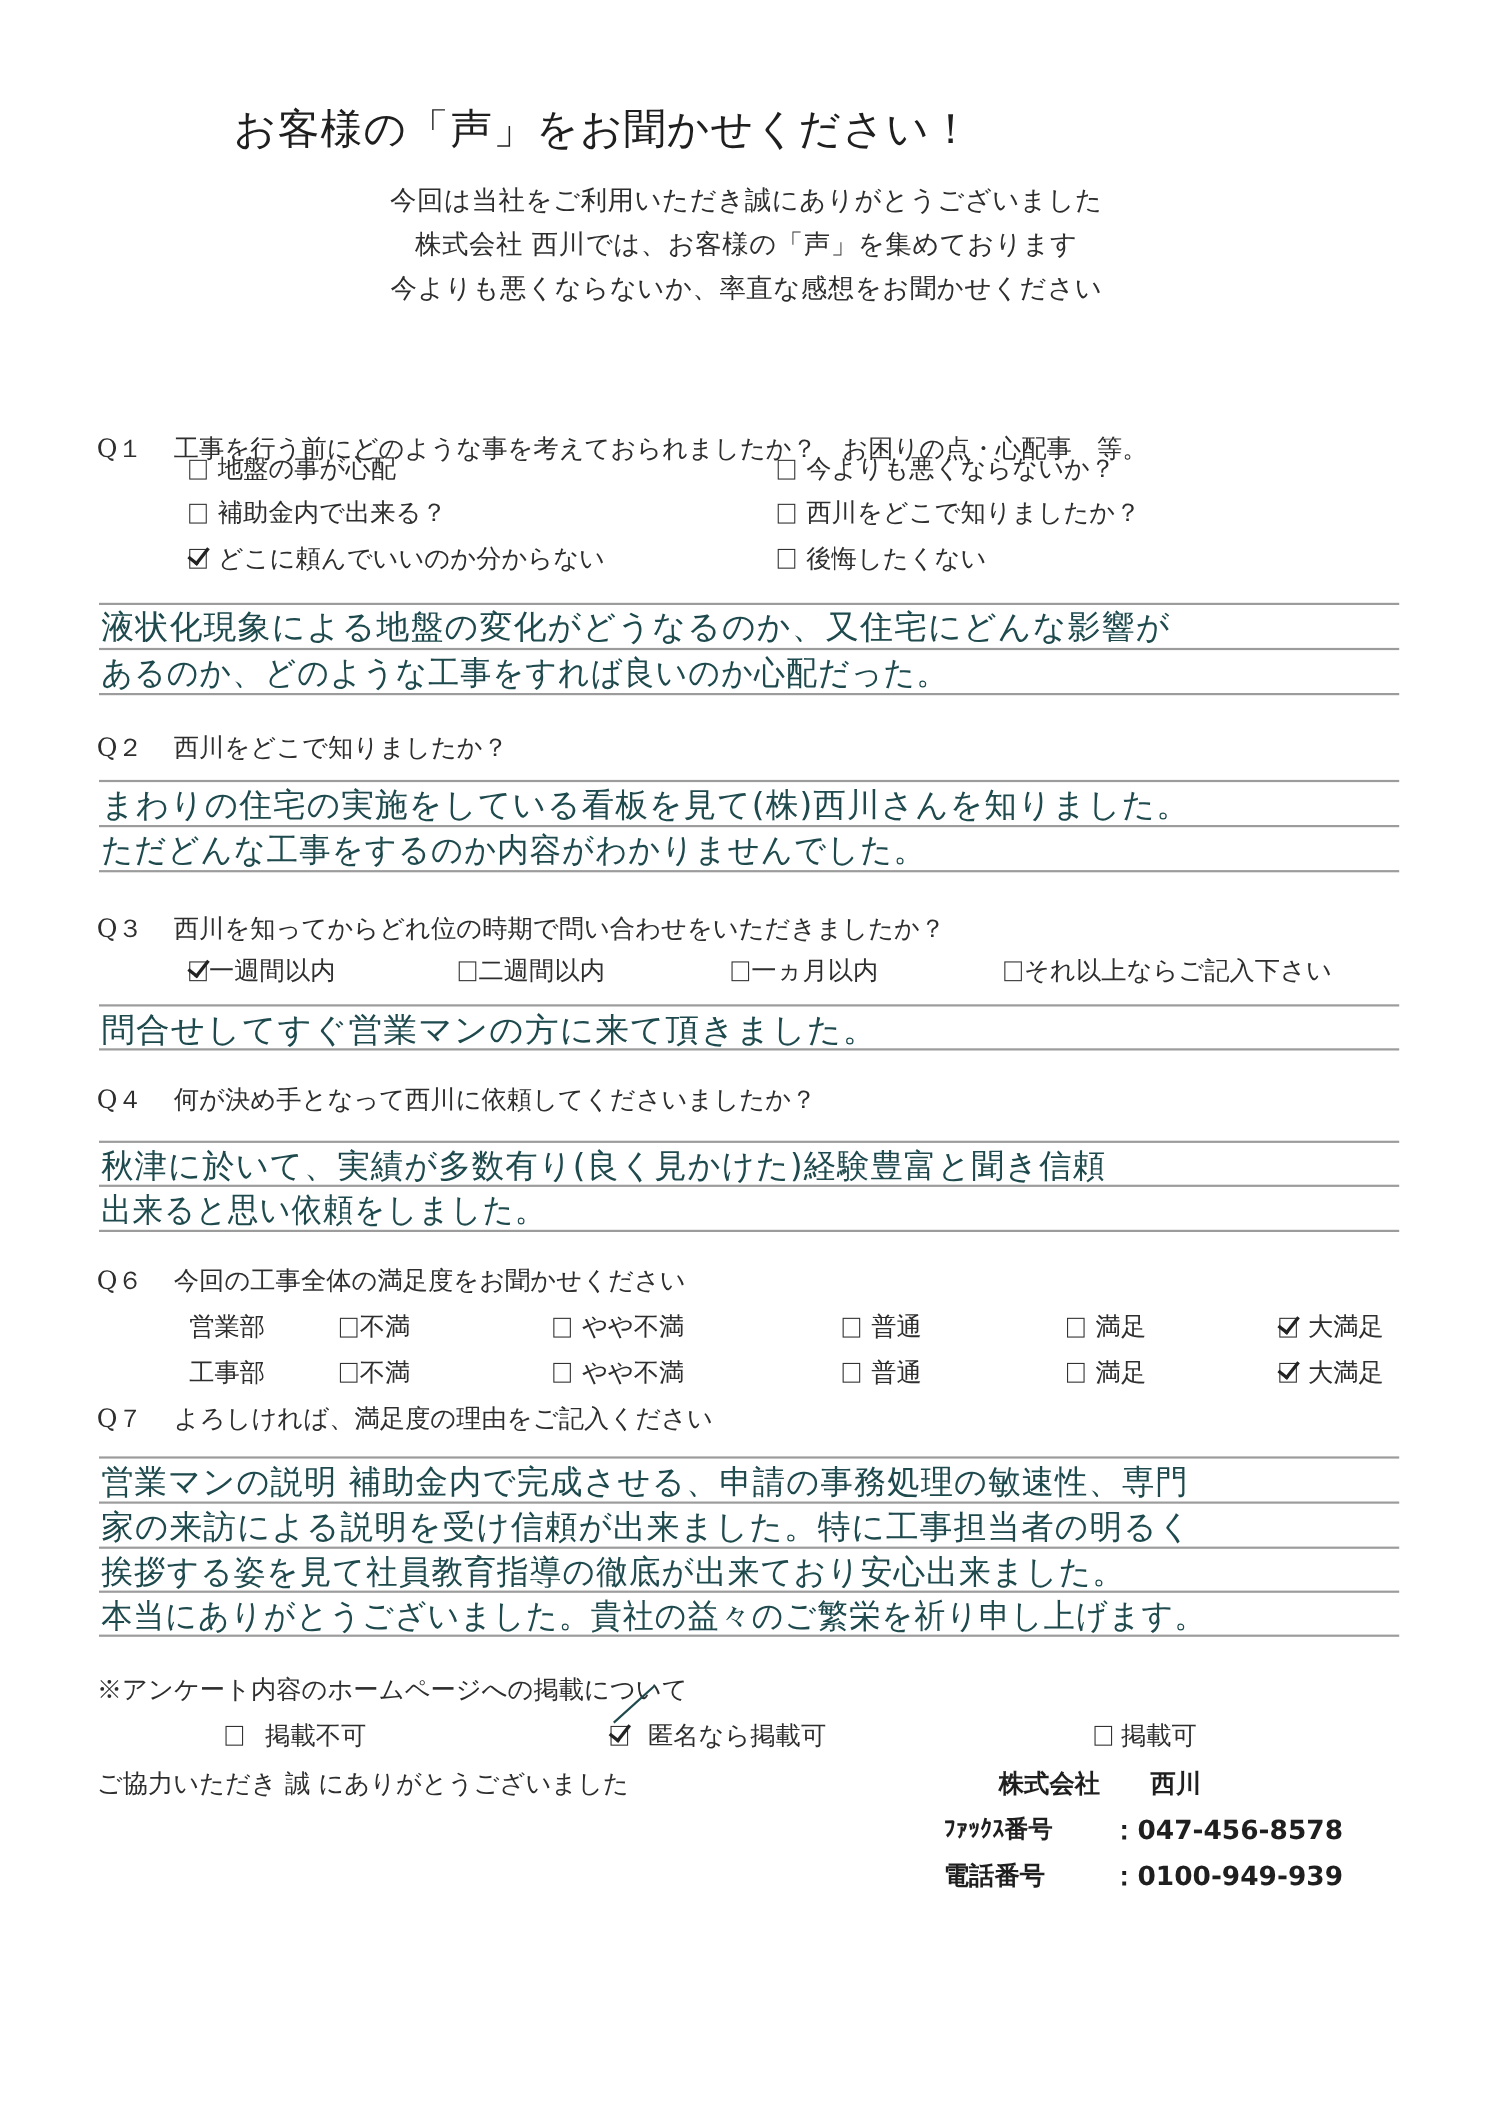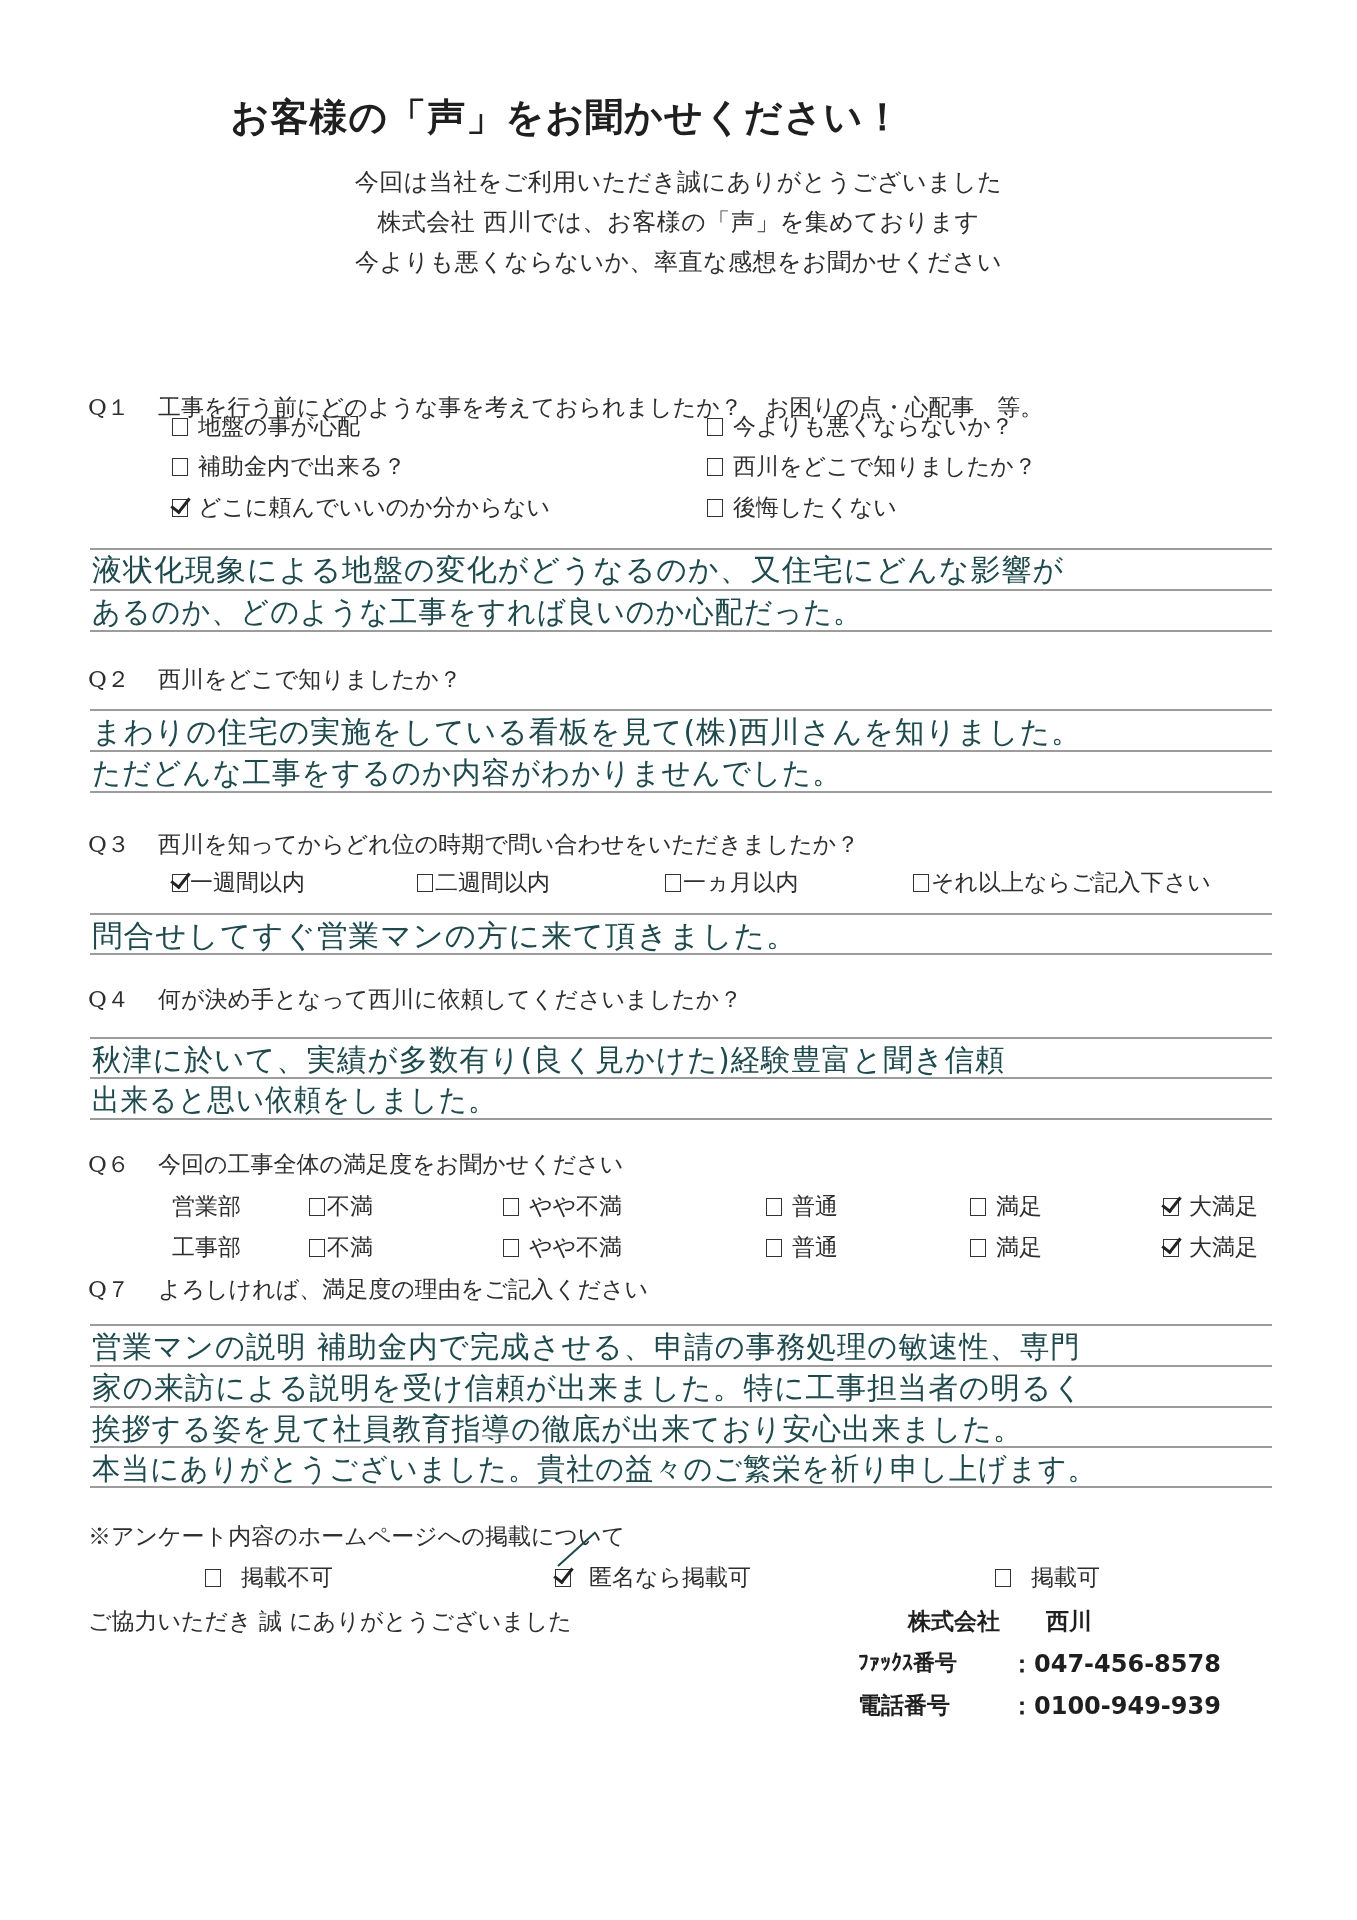--- a/index.html
+++ b/index.html
@@ -3,23 +3,23 @@
 <meta charset="utf-8">
 <style>
   html, body { margin: 0; padding: 0; background: #ffffff; }
   body {
     width: 1357px; height: 1920px; position: relative; overflow: hidden;
     font-family: "DejaVu Serif", "Liberation Serif", serif;
     color: #2b2b2b;
   }
   .abs { position: absolute; white-space: nowrap; }
   .title {
-    left: 18px; width: 1097px; text-align: center; top: 92px;
+    left: 0; width: 1097px; text-align: center; top: 92px;
     font-family: "DejaVu Sans", "Liberation Sans", sans-serif;
-    font-weight: bold; font-size: 38px; color: #1f1f1f; letter-spacing: 1px;
+    font-weight: normal; font-size: 38px; color: #1f1f1f; letter-spacing: 1px;
   }
   .intro {
     left: 0; width: 1357px; text-align: center;
     font-size: 24px; color: #2e2e2e; letter-spacing: 0.5px;
   }
   .q { font-size: 23px; color: #2e2e2e; }
   .q .qnum { display: inline-block; width: 70px; }
   .opt { font-size: 23px; color: #2e2e2e; display: flex; align-items: center; gap: 10px; }
   .box {
     display: inline-block; width: 16px; height: 18px; border: 1.6px solid #333;
@@ -190,21 +190,21 @@
 <div class="abs q" style="left:88px; top:1521px">※アンケート内容のホームページへの掲載について</div>
 <div class="abs opt" style="left:205px; top:1562px; gap:20px">
   <span class="box"></span>
   <span>掲載不可</span>
 </div>
 <div class="abs opt" style="left:555px; top:1562px; gap:18px">
   <span class="box checked"></span>
   <span>匿名なら掲載可</span>
 </div>
 <div class="scribble" style="left:558px; top:1565px; width:50px; transform:rotate(-42deg)"></div>
-<div class="abs opt" style="left:995px; top:1562px; gap:20px">
+<div class="abs opt" style="left:995px; top:1562px; gap:8px">
   <span class="box"></span>
   <span>掲載可</span>
 </div>
 
 <div class="abs q" style="left:88px; top:1606px">ご協力いただき 誠 にありがとうございました</div>
 <div class="abs footer-right" style="left:908px; top:1606px; font-size:23px">株式会社　　西川</div>
 <div class="abs footer-right" style="left:858px; top:1648px; font-size:22px">ﾌｧｯｸｽ番号</div>
 <div class="abs footer-right" style="left:1010px; top:1648px; font-size:24px">：047-456-8578</div>
 <div class="abs footer-right" style="left:858px; top:1690px; font-size:23px">電話番号</div>
 <div class="abs footer-right" style="left:1010px; top:1690px; font-size:24px">：0100-949-939</div>

